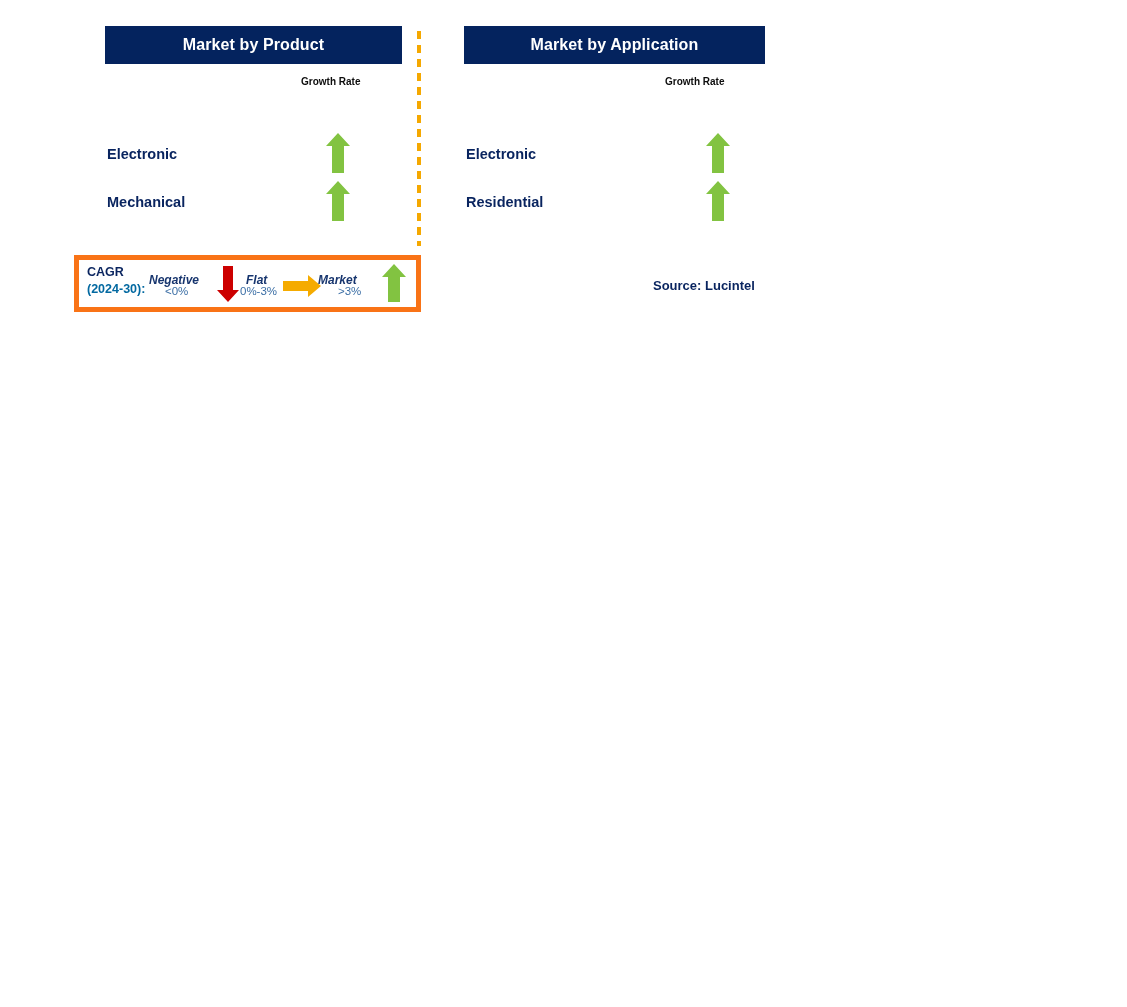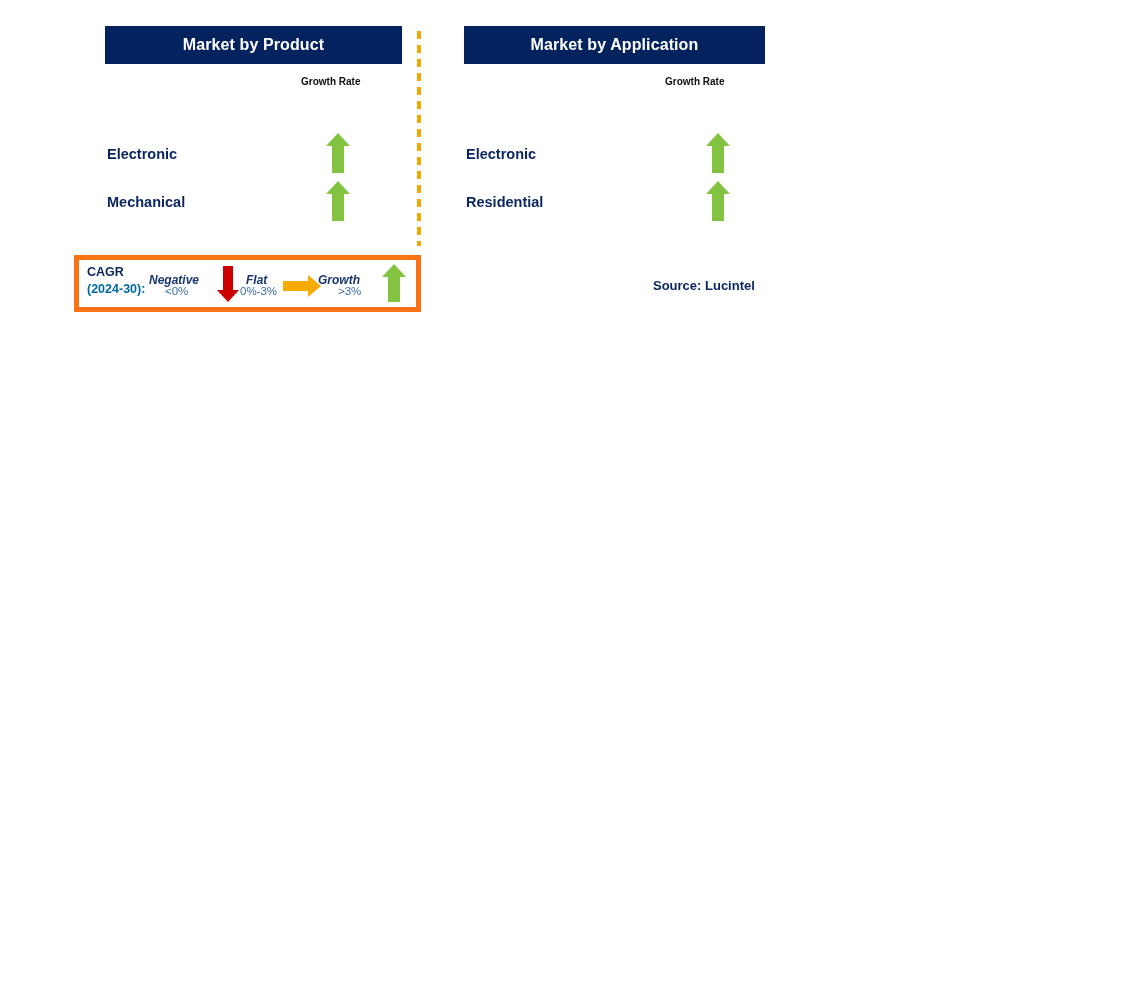--- a/index.html
+++ b/index.html
@@ -221,21 +221,21 @@
   </span>
 
   <span class="lg lg-title lg-flat-t">Flat</span>
   <span class="lg lg-val lg-flat-v">0%-3%</span>
   <span class="lg lg-flat-a">
     <svg class="arrow-right" width="40" height="24" viewBox="0 0 40 24" aria-hidden="true">
       <polygon points="39,12 26,23 26,17 1,17 1,7 26,7 26,1" fill="#f5ab00"></polygon>
     </svg>
   </span>
 
-  <span class="lg lg-title lg-grow-t">Growth</span>
+  <span class="lg lg-title lg-grow-t">Market</span>
   <span class="lg lg-val lg-grow-v">&gt;3%</span>
   <span class="lg lg-grow-a">
     <svg class="arrow-up" width="26" height="40" viewBox="0 0 26 40" aria-hidden="true">
       <polygon points="13,1 25,14 19,14 19,39 7,39 7,14 1,14" fill="#82c341"></polygon>
     </svg>
   </span>
 </div>
 
 <div id="source">Source: Lucintel</div>
 

